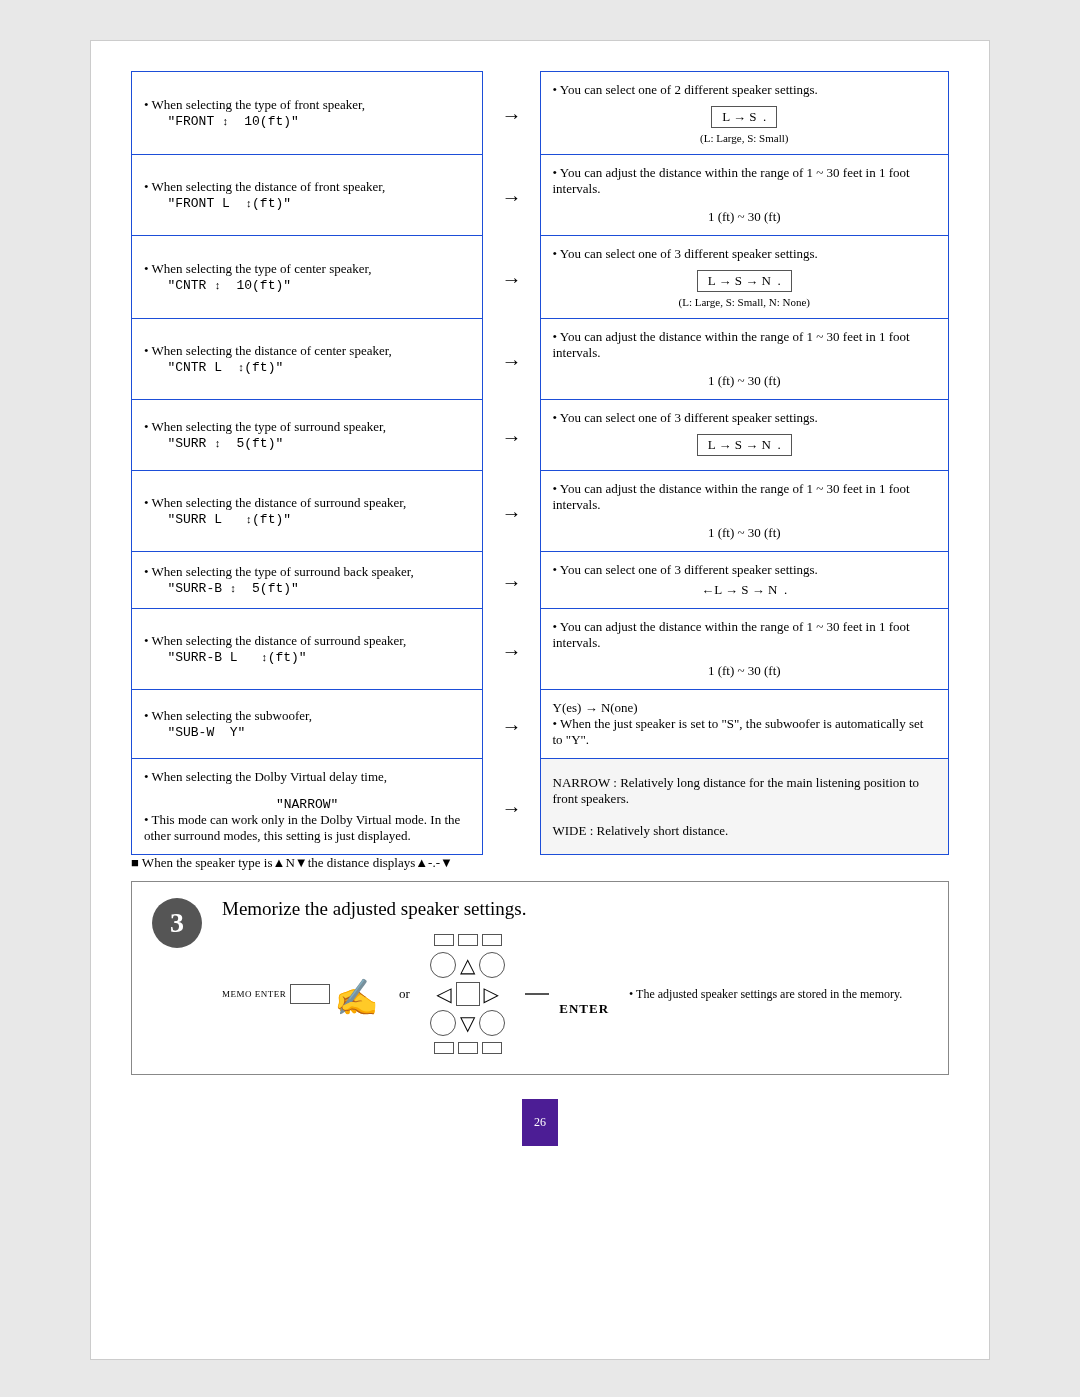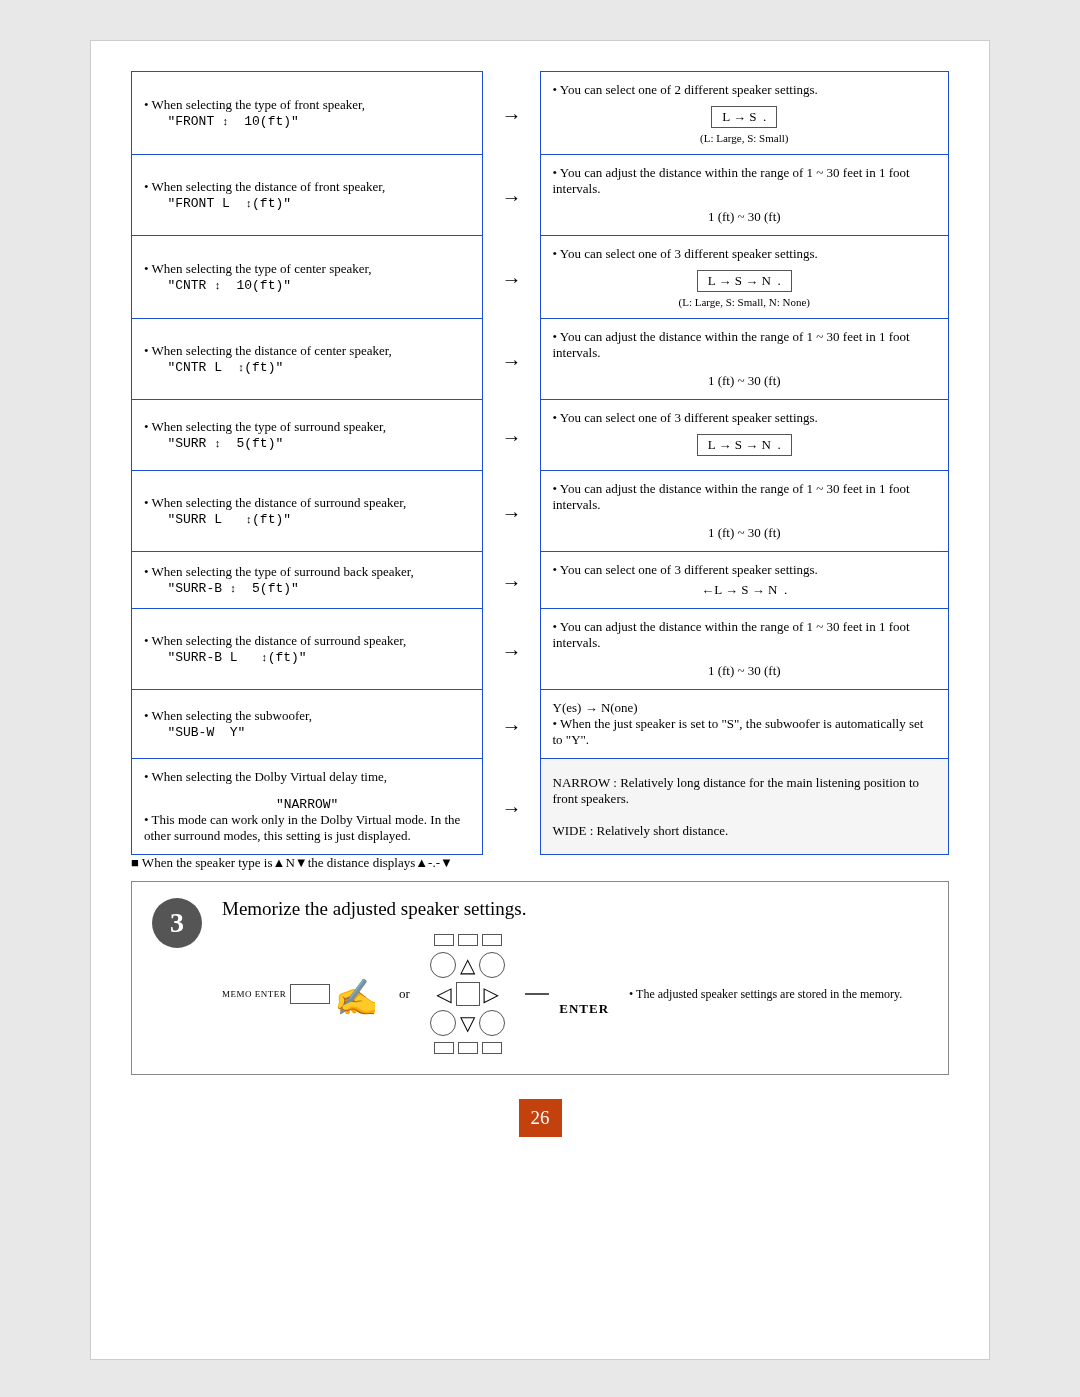--- a/index.html
+++ b/index.html
@@ -146,24 +146,24 @@
       line-height: 1.5;
     }
     
     .page-num {
       text-align: center;
       margin-top: 24px;
       font-size: 13px;
     }
     .page-num-box {
       display: inline-block;
-      background: #c2410c;
+      background: #4c1d95;
       color: #fff;
-      padding: 8px 12px;
-      font-size: 19px;
+      padding: 16px 12px;
+      font-size: 12px;
     }
     .note-line {
       font-size: 13px;
       margin-bottom: 10px;
     }
     .shaded {
       background: #f5f5f5;
     }
   </style>
 </head>

